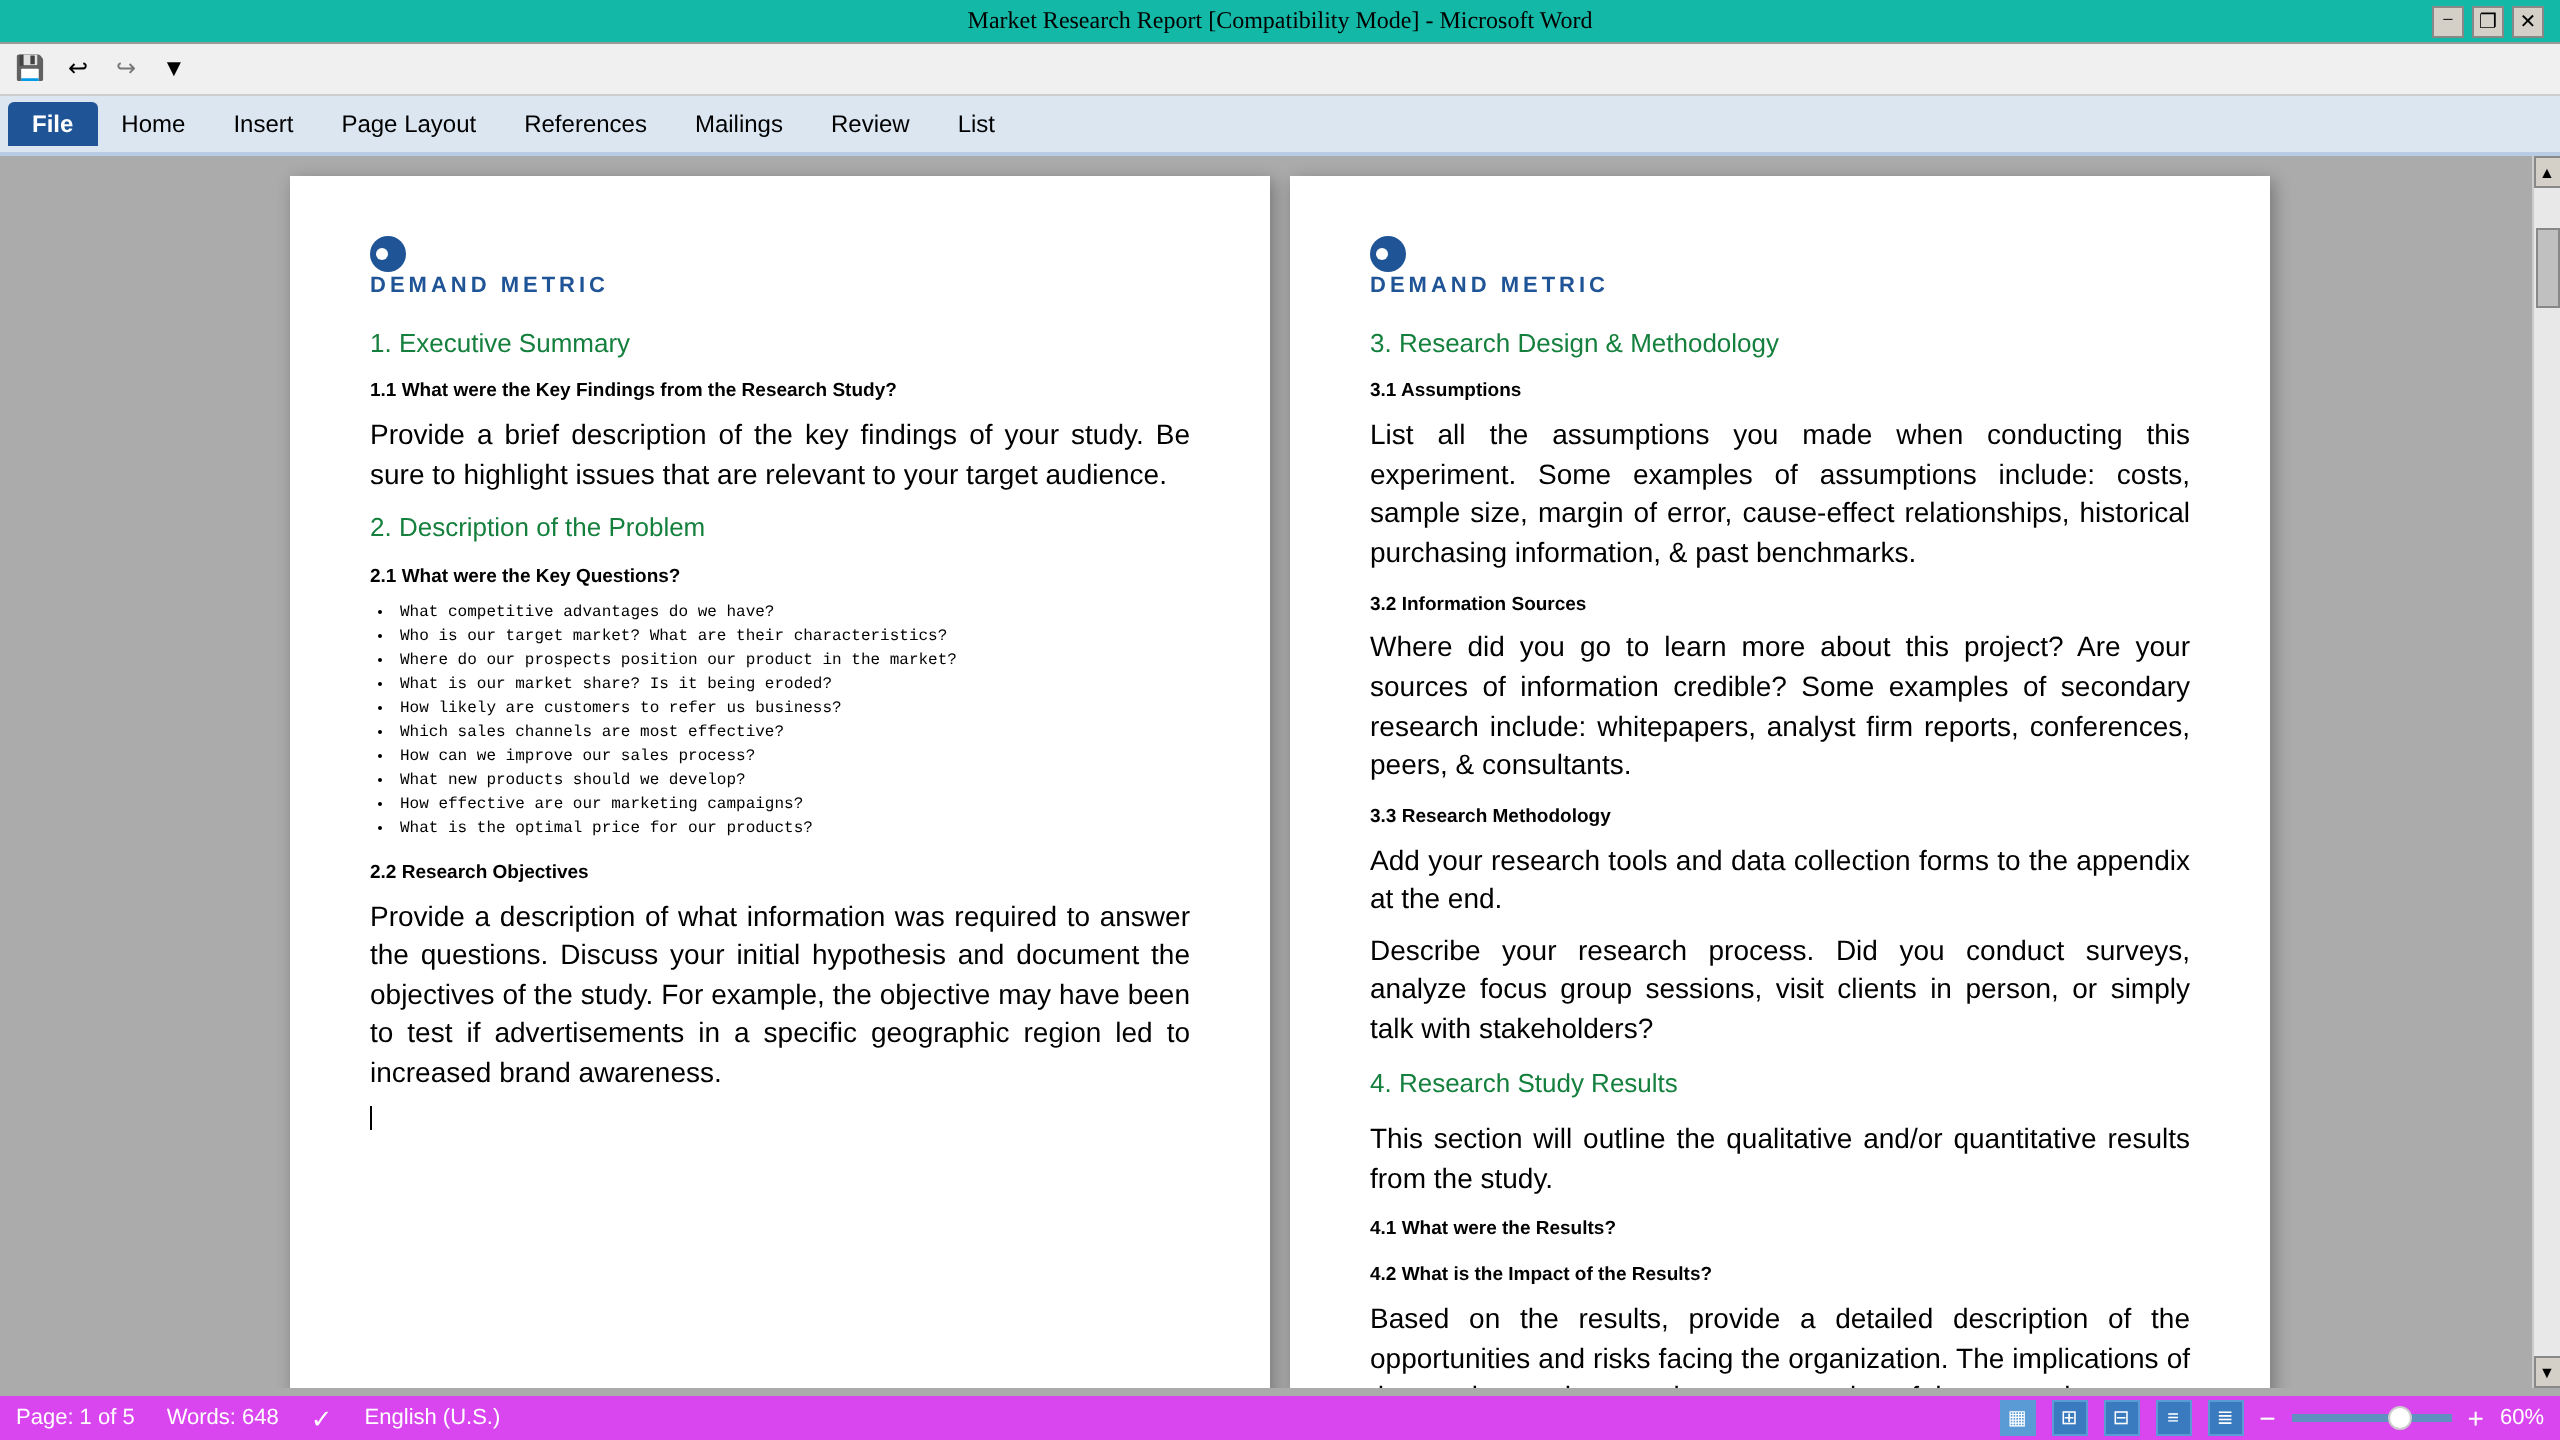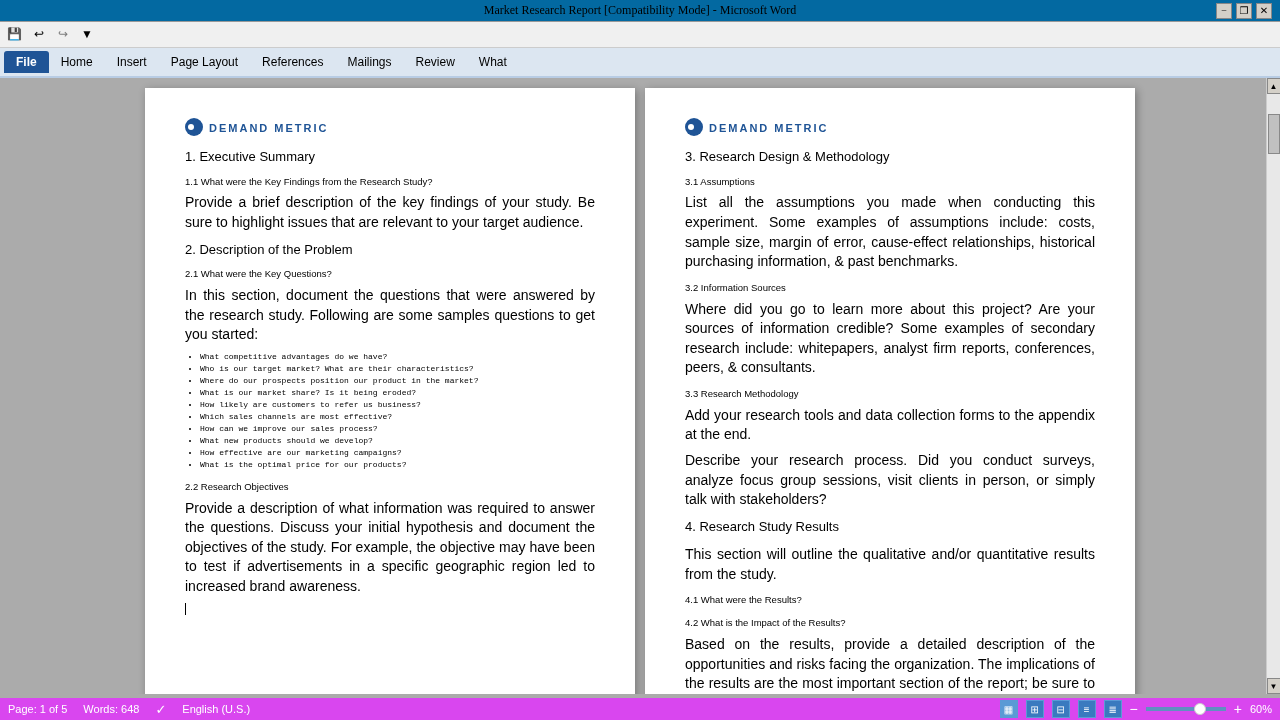--- a/index.html
+++ b/index.html
@@ -1,20 +1,20 @@
 <!DOCTYPE html>
 <html><head>
   <meta charset="utf-8">
   <style>
     * { margin: 0; padding: 0; box-sizing: border-box; }
     body { font-family: 'Times New Roman', Times, serif; background: #ababab; width: 1280px; height: 720px; overflow: hidden; position: relative; }
 
     
     .title-bar {
-      background: #0369a1;
+      background: #14b8a6;
       height: 22px;
       display: flex;
       align-items: center;
       justify-content: center;
       font-size: 12px;
       color: #000;
       border-bottom: 1px solid #999;
       position: relative;
     }
     .title-bar-controls {
@@ -104,22 +104,23 @@
       position: relative;
       font-size: 8.5px;
       line-height: 1.35;
       color: #000;
       overflow: hidden;
     }
 
     
     .logo {
       display: flex;
-      align-items: flex-end;
+      align-items: flex-start;
       margin-bottom: 12px;
+      flex-direction: column;
     }
     .logo-icon {
       width: 18px; height: 18px;
       background: #1f5496;
       border-radius: 50%;
       margin-right: 6px;
       display: flex; align-items: center; justify-content: center;
       color: white; font-size: 10px; font-weight: bold;
     }
     .logo-text {
@@ -127,28 +128,28 @@
       font-weight: bold;
       letter-spacing: 2px;
       color: #1f5496;
       text-transform: uppercase;
       font-family: Arial, sans-serif;
     }
 
     
     .section-h1 {
       font-size: 13px;
-      color: #000000;
+      color: #15803d;
       font-weight: normal;
       margin-bottom: 10px;
       font-family: Arial, sans-serif;
     }
     .section-h2 {
       font-size: 9.5px;
-      font-weight: normal;
+      font-weight: bold;
       margin-bottom: 5px;
       margin-top: 10px;
       font-family: Arial, sans-serif;
     }
     .body-text {
       font-size: 14px;
       line-height: 1.4;
       text-align: justify;
       margin-bottom: 6px;
       font-family: Arial, sans-serif;
@@ -288,21 +289,21 @@
 
 <div class="ribbon">
   <div class="ribbon-tabs">
     <button class="ribbon-tab active">File</button>
     <button class="ribbon-tab">Home</button>
     <button class="ribbon-tab">Insert</button>
     <button class="ribbon-tab">Page Layout</button>
     <button class="ribbon-tab">References</button>
     <button class="ribbon-tab">Mailings</button>
     <button class="ribbon-tab">Review</button>
-    <button class="ribbon-tab">What</button>
+    <button class="ribbon-tab">List</button>
   </div>
 </div>
 
 <div class="doc-area">
   <div class="doc-wrapper">
     <div class="main-content">
 
       <div class="pages-container">
 
         <div class="page">
@@ -320,21 +321,20 @@
           
           <div class="section-h1">1. Executive Summary</div>
 
           <div class="section-h2">1.1 What were the Key Findings from the Research Study?</div>
           <div class="body-text">Provide a brief description of the key findings of your study.  Be sure to highlight issues that are relevant to your target audience.</div>
 
           
           <div class="section-h1" style="margin-top: 8px;">2. Description of the Problem</div>
 
           <div class="section-h2">2.1 What were the Key Questions?</div>
-          <div class="body-text">In this section, document the questions that were answered by the research study. Following are some samples questions to get you started:</div>
 
           <ul class="bullet-list">
             <li>What competitive advantages do we have?</li>
             <li>Who is our target market?  What are their characteristics?</li>
             <li>Where do our prospects position our product in the market?</li>
             <li>What is our market share?  Is it being eroded?</li>
             <li>How likely are customers to refer us business?</li>
             <li>Which sales channels are most effective?</li>
             <li>How can we improve our sales process?</li>
             <li>What new products should we develop?</li>

